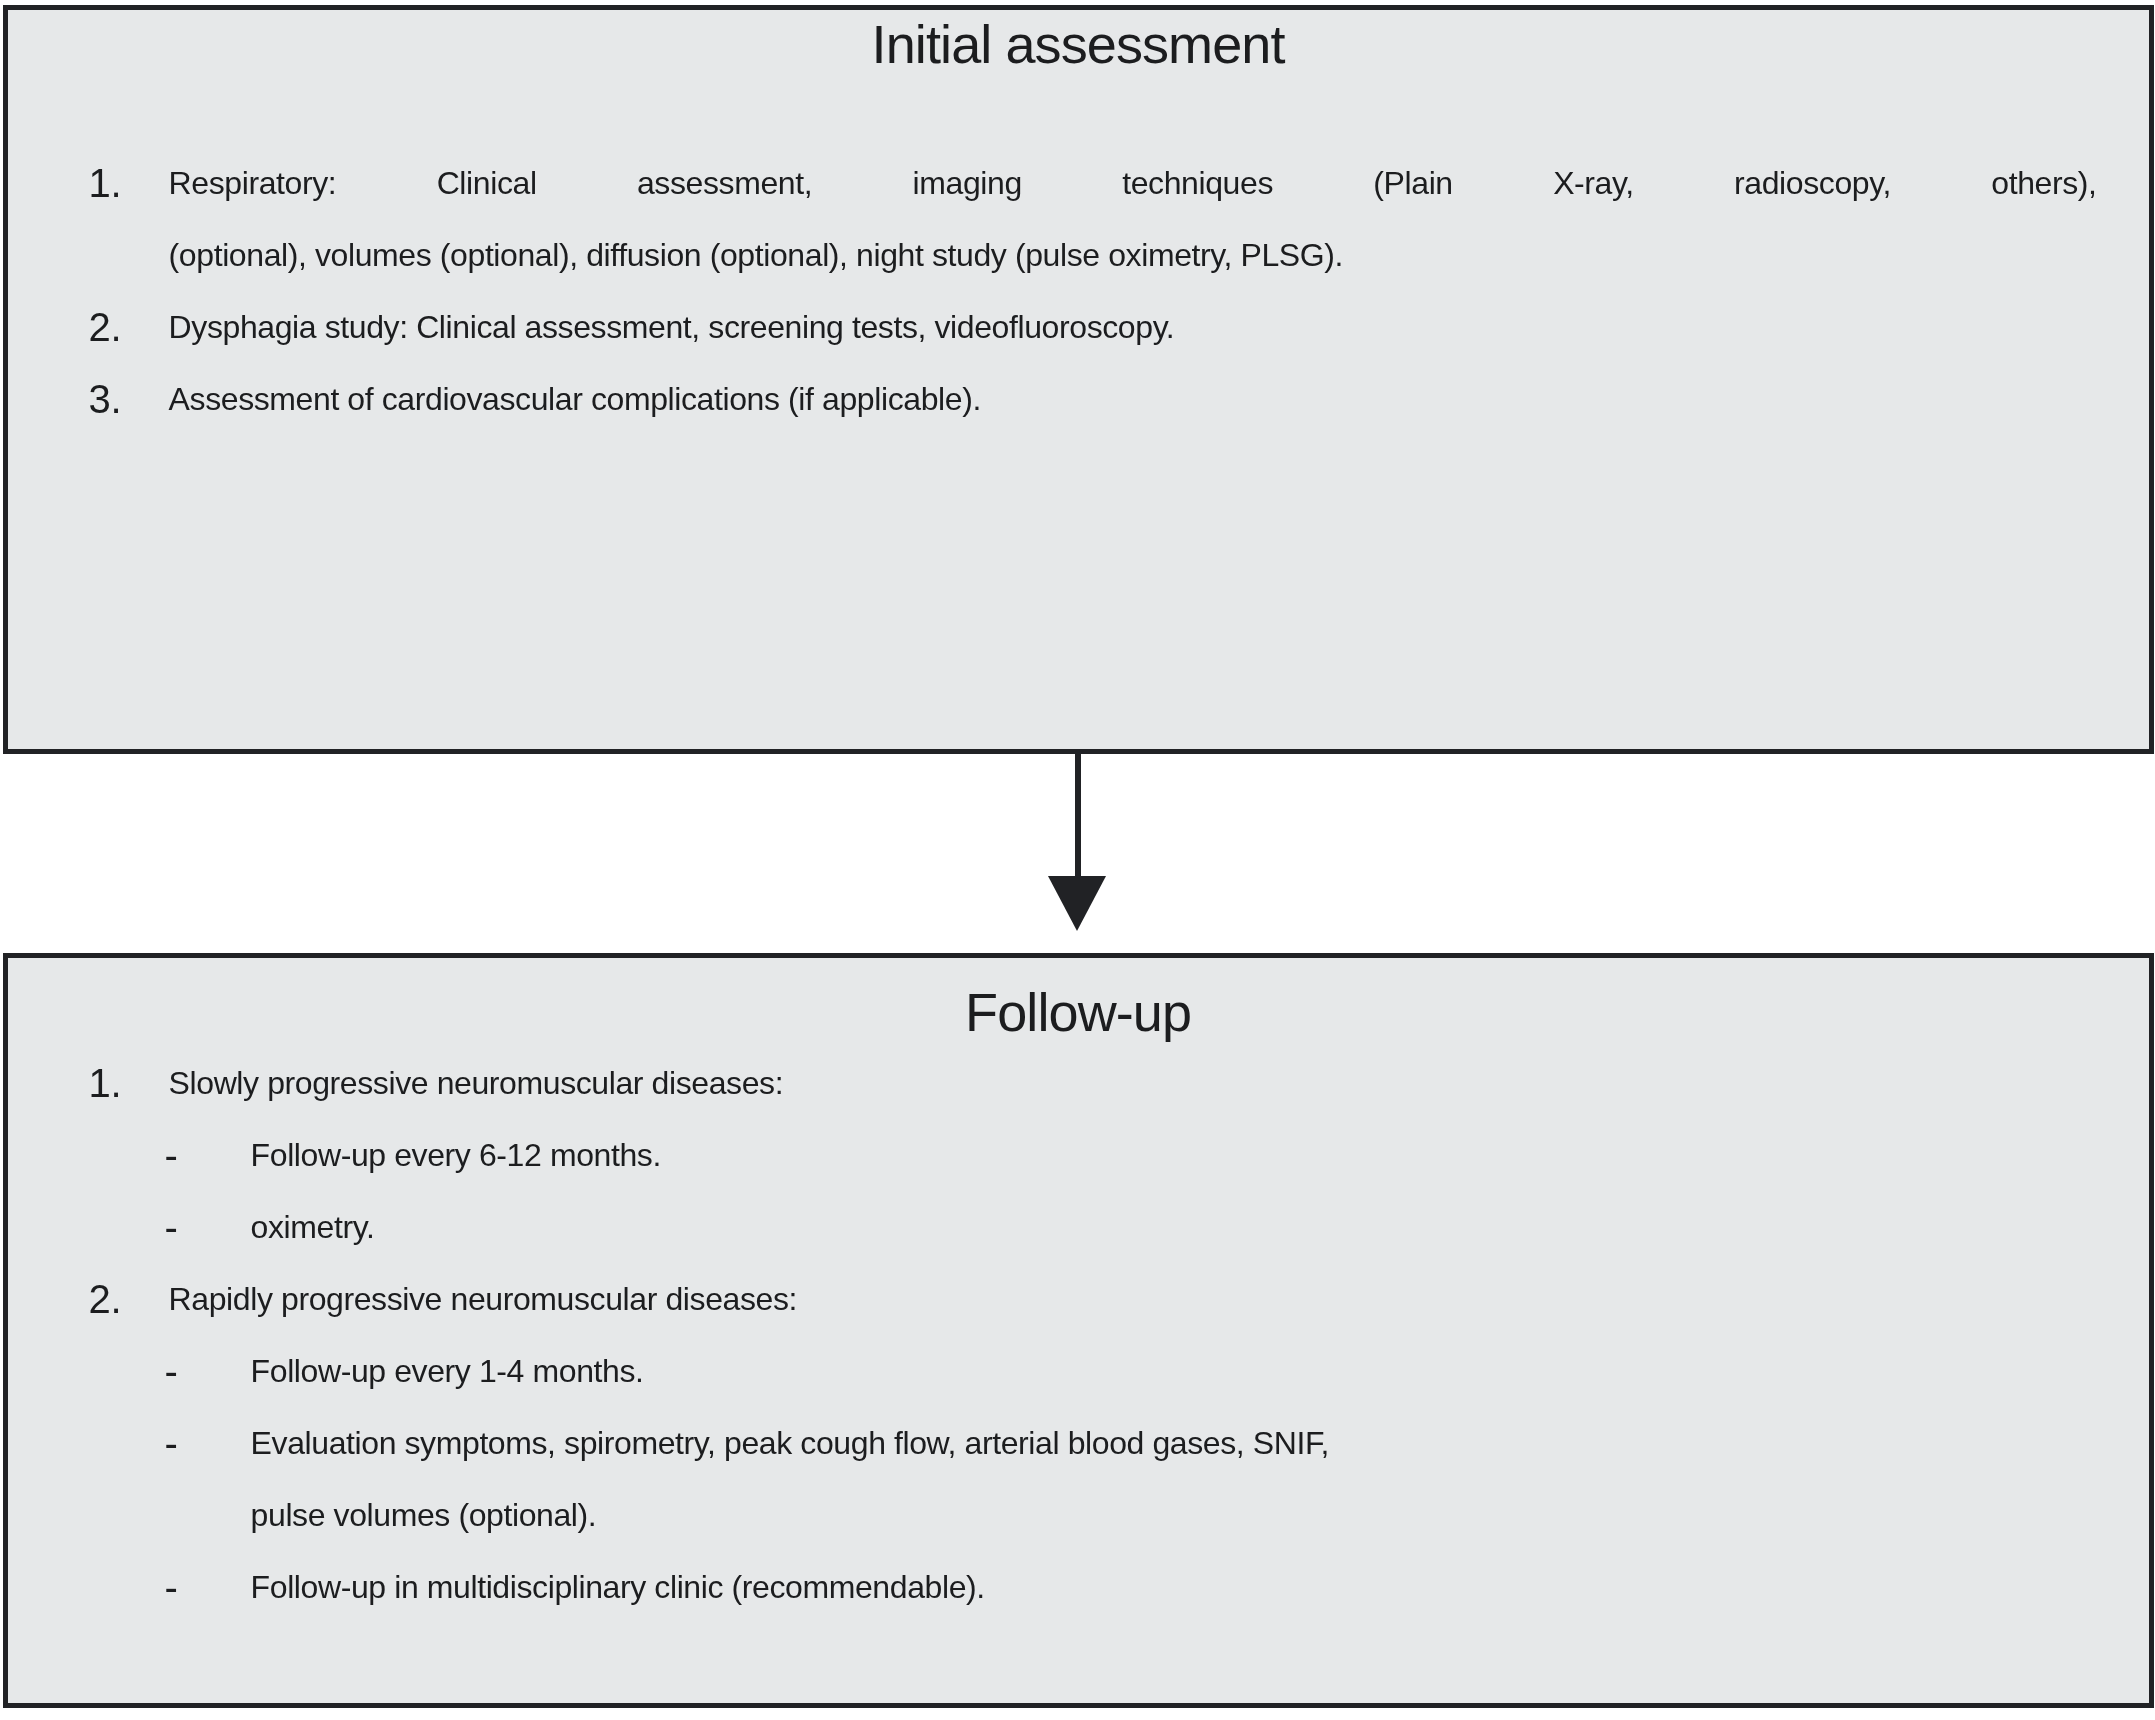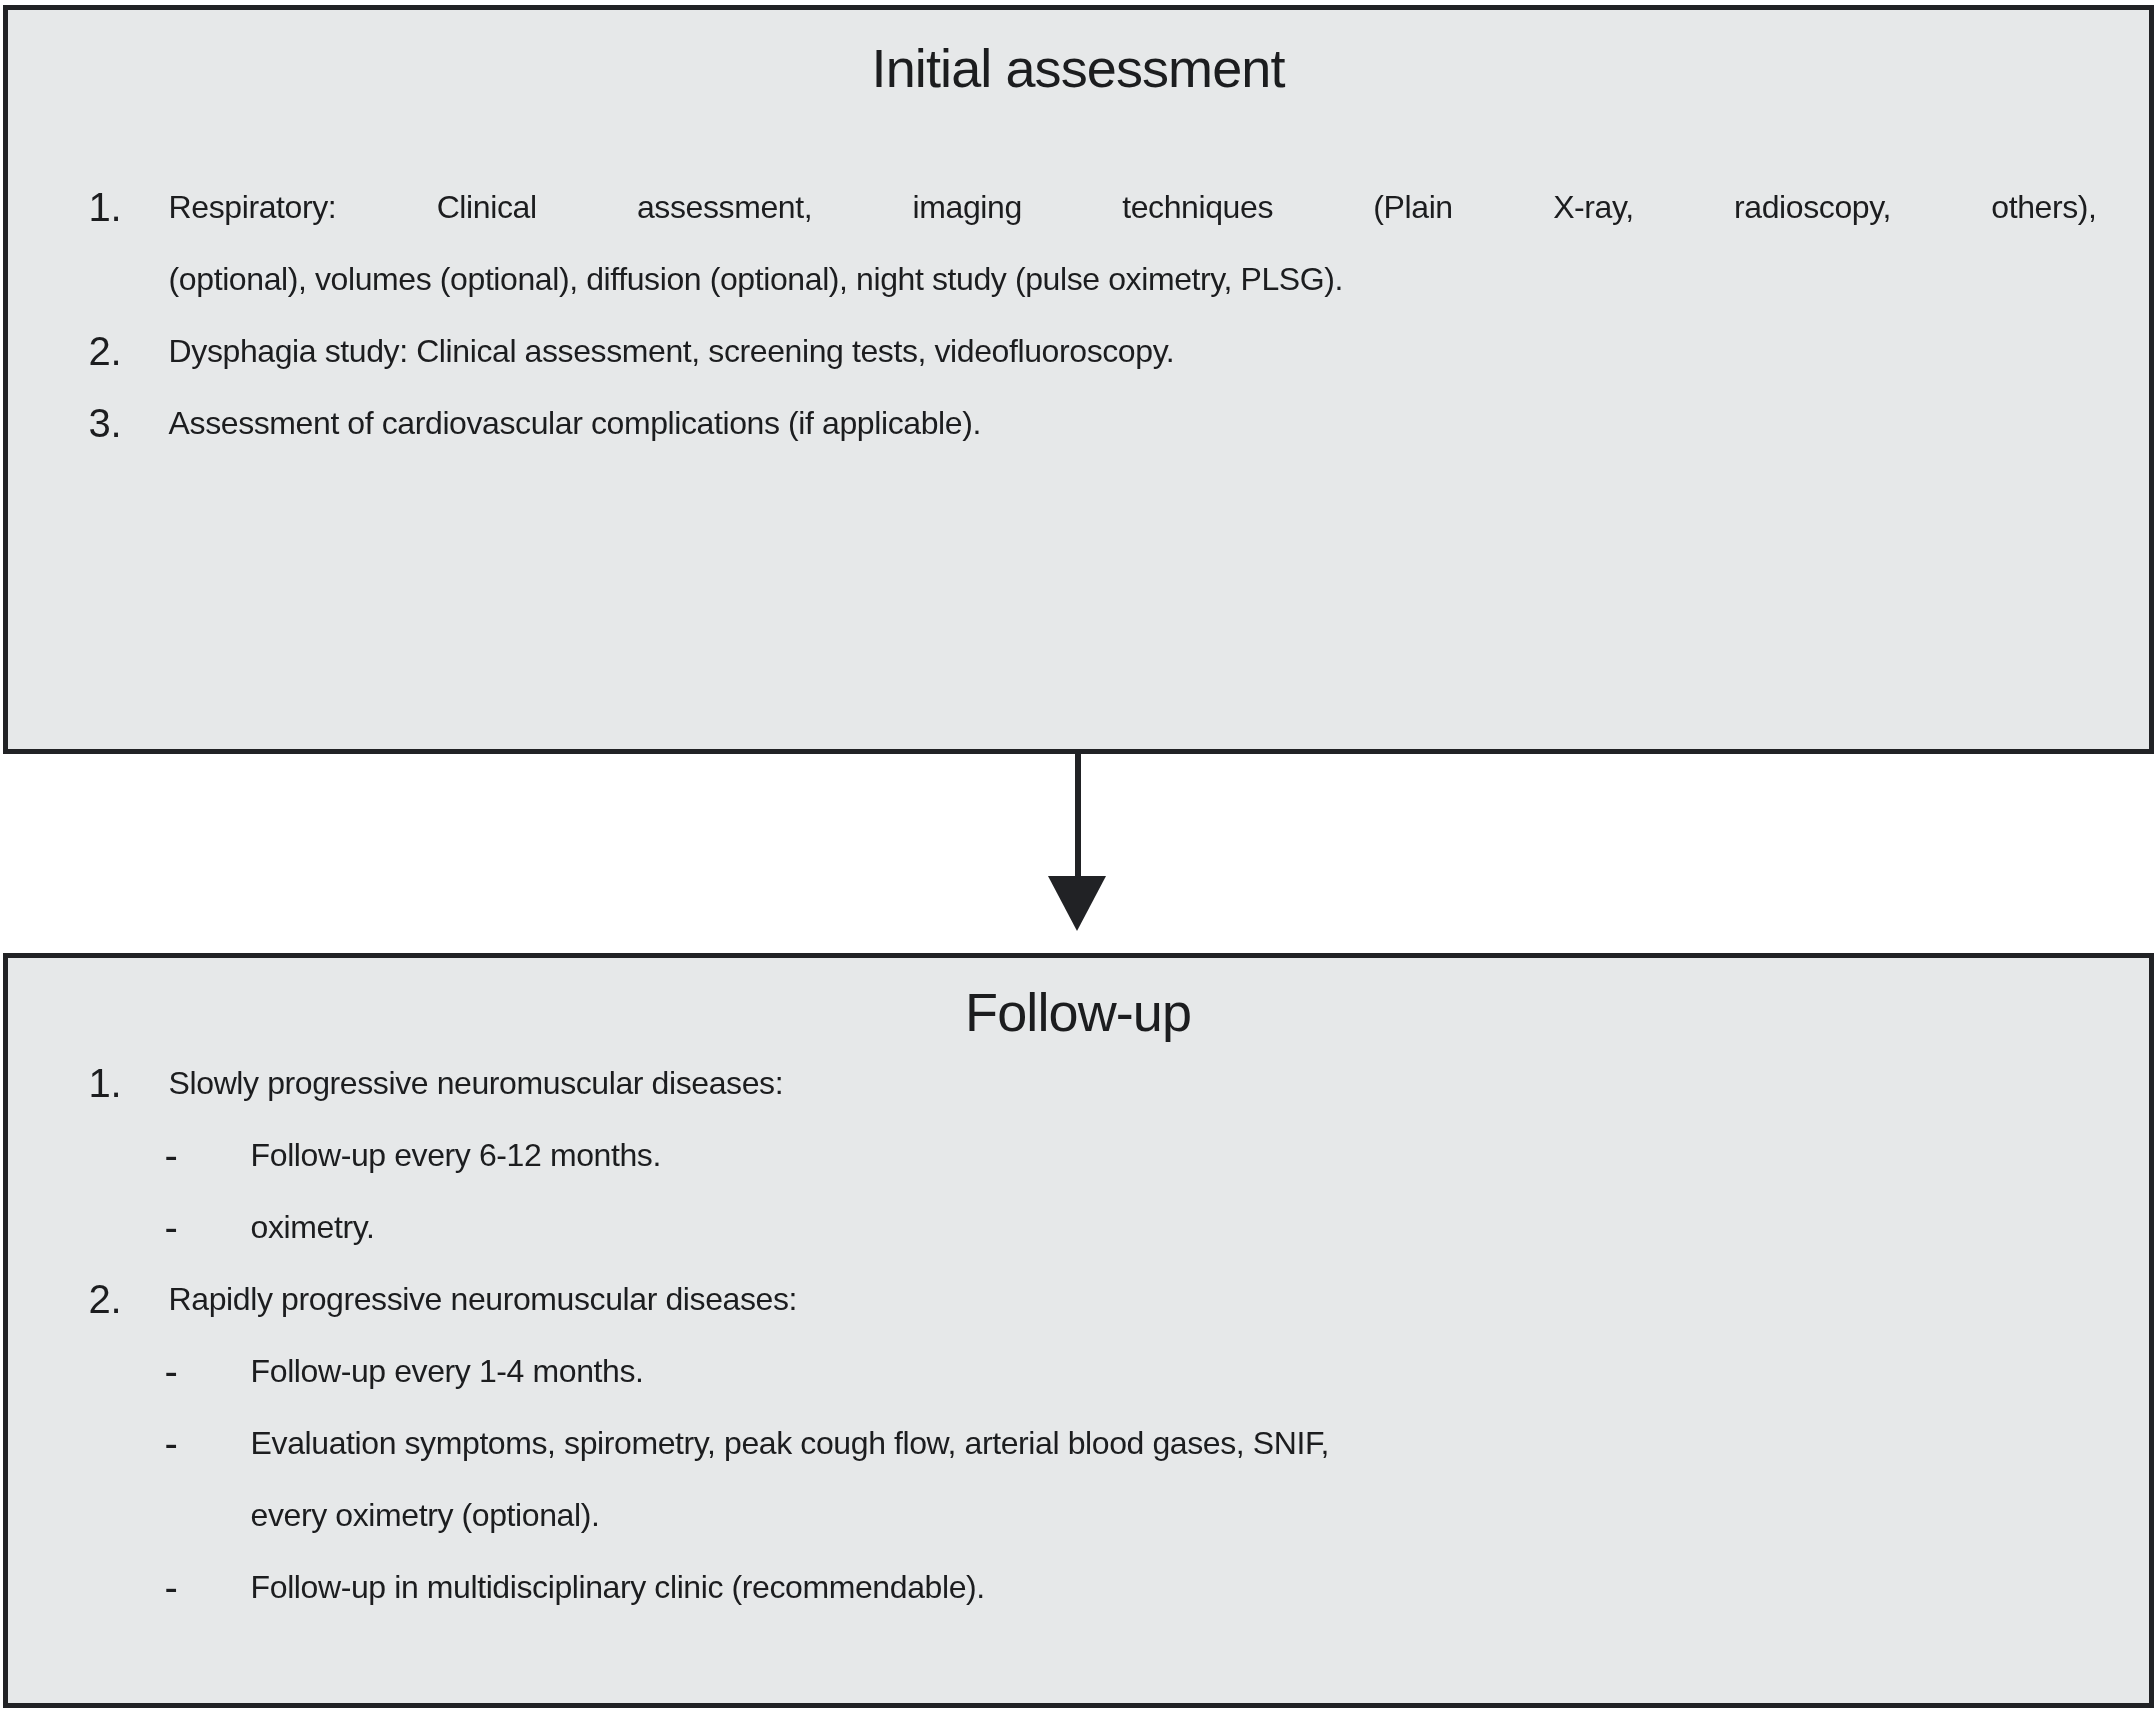--- a/index.html
+++ b/index.html
@@ -28,21 +28,21 @@
   .top-box { top: 5.2px; height: 749px; }
   .bottom-box { top: 953px; height: 755px; }
   .box-title {
     margin: 0;
     font-weight: 400;
     font-size: 54px;
     line-height: 69px;
     text-align: center;
     letter-spacing: -0.9px;
   }
-  .top-box .box-title { margin-top: 24px; }
+  .top-box .box-title { margin-top: 0; }
   .bottom-box .box-title { margin-top: 20px; }
   .list { padding: 0 52px 0 81px; }
   .top-box .list { margin-top: 68px; }
   .item { display: flex; align-items: flex-start; }
   .num {
     flex: 0 0 80px;
     font-size: 40px;
     line-height: 72px;
     letter-spacing: -0.4px;
   }
@@ -165,21 +165,21 @@
         <span class="dash">-</span>
         <div class="body">
           <div class="line">Follow-up every 1-4 months.</div>
         </div>
       </div>
 
       <div class="sub">
         <span class="dash">-</span>
         <div class="body">
           <div class="line">Evaluation symptoms, spirometry, peak cough flow, arterial blood gases, SNIF,</div>
-          <div class="line">every oximetry (optional).</div>
+          <div class="line">pulse volumes (optional).</div>
         </div>
       </div>
 
       <div class="sub">
         <span class="dash">-</span>
         <div class="body">
           <div class="line">Follow-up in multidisciplinary clinic (recommendable).</div>
         </div>
       </div>
 

